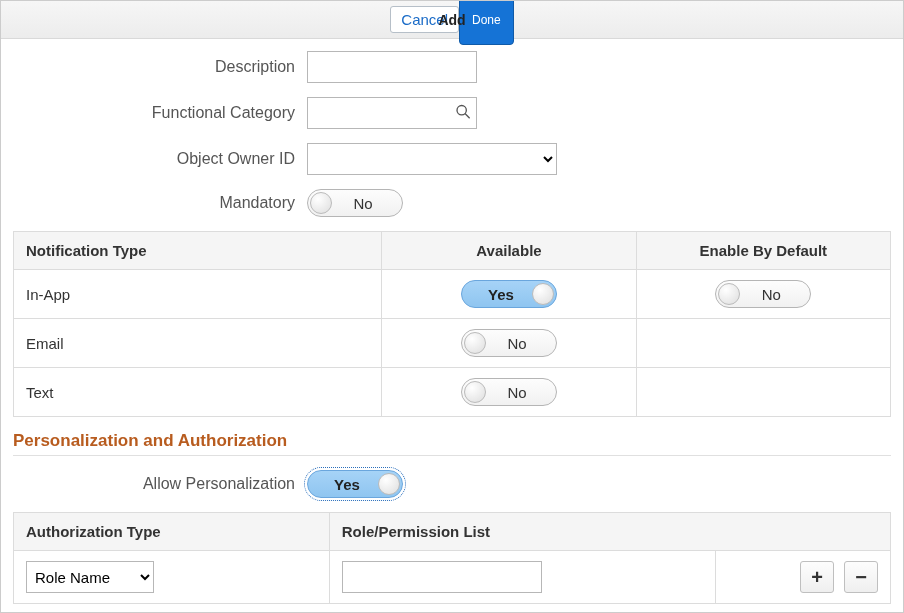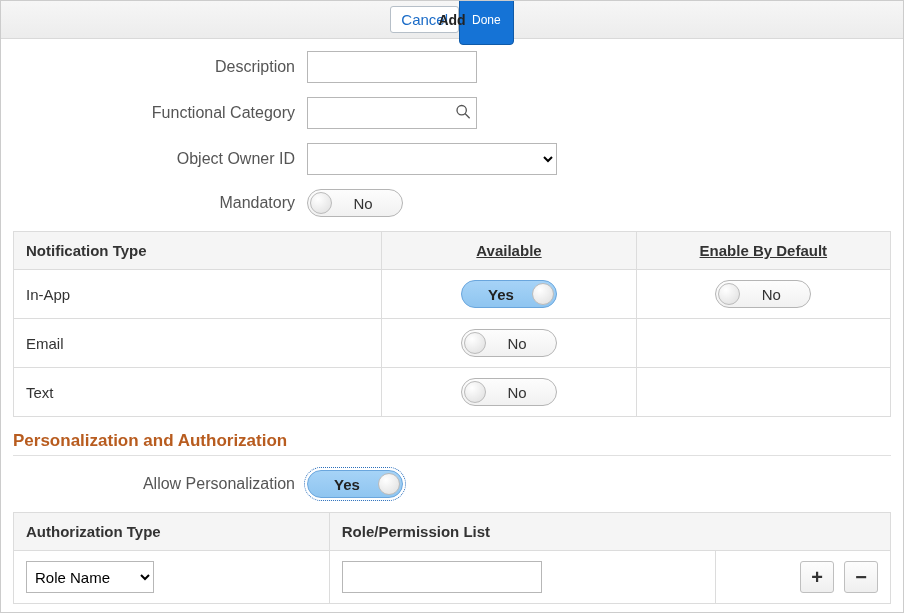--- a/index.html
+++ b/index.html
@@ -148,21 +148,21 @@
   table.grid th, table.grid td {
     border: 1px solid #dcdcdc;
     text-align: left;
     padding: 10px 12px;
     font-size: 15px;
   }
   table.grid th {
     background: #f5f5f5;
     font-weight: bold;
   }
-  table.grid th.center, table.grid td.center { text-align: center; text-decoration: underline; }
+  table.grid th.center, table.grid td.center { text-align: center; }
 
   .section-heading {
     color: #b85c1f;
     font-size: 17px;
     font-weight: bold;
     border-bottom: 1px solid #e0e0e0;
     padding-bottom: 4px;
     margin-bottom: 14px;
   }
 

